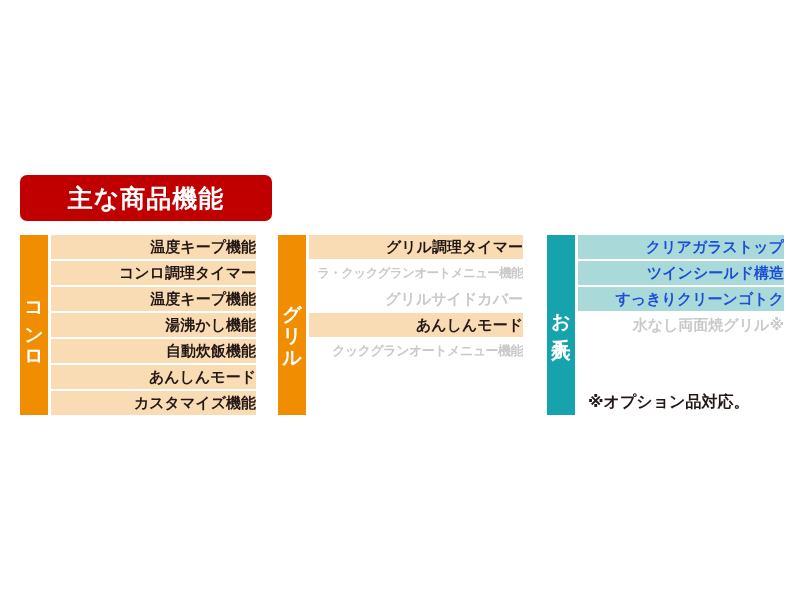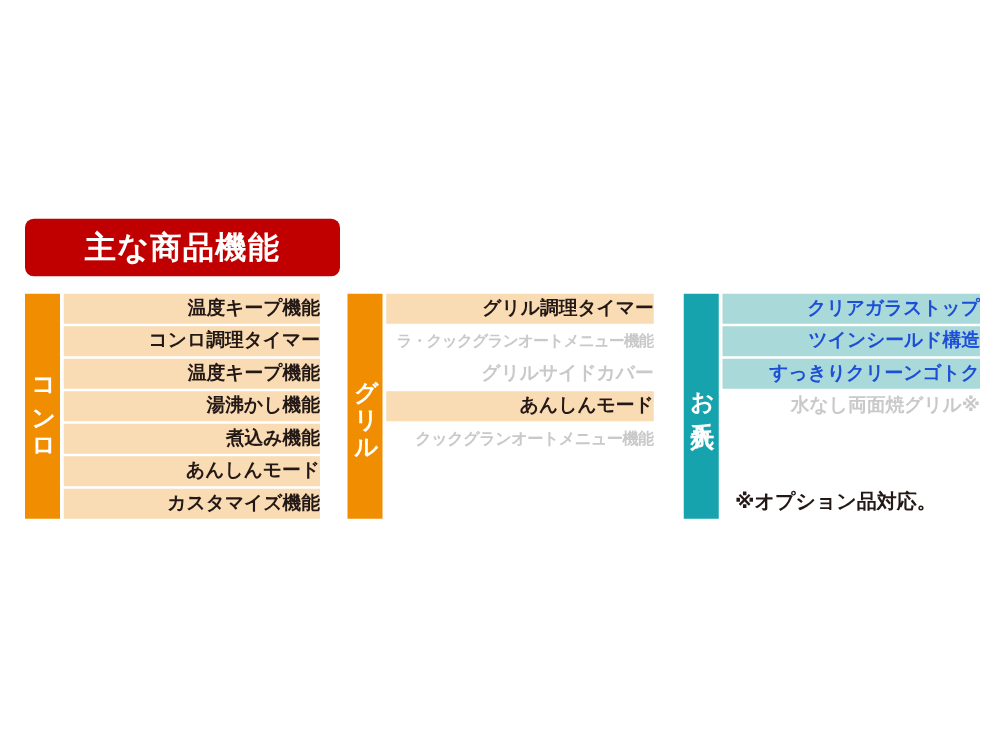--- a/index.html
+++ b/index.html
@@ -165,21 +165,21 @@
 
   <div class="column" id="col-konro">
     <div class="col-tab">
       <span class="col-tab-label">コンロ</span>
     </div>
     <div class="col-rows">
       <div class="feature-row orange-on">温度キープ機能</div>
       <div class="feature-row orange-on">コンロ調理タイマー</div>
       <div class="feature-row orange-on">温度キープ機能</div>
       <div class="feature-row orange-on">湯沸かし機能</div>
-      <div class="feature-row orange-on">煮込み機能</div>
+      <div class="feature-row orange-on">自動炊飯機能</div>
       <div class="feature-row orange-on">あんしんモード</div>
       <div class="feature-row orange-on">カスタマイズ機能</div>
     </div>
   </div>
 
   <div class="column" id="col-grill">
     <div class="col-tab">
       <span class="col-tab-label">グリル</span>
     </div>
     <div class="col-rows">

